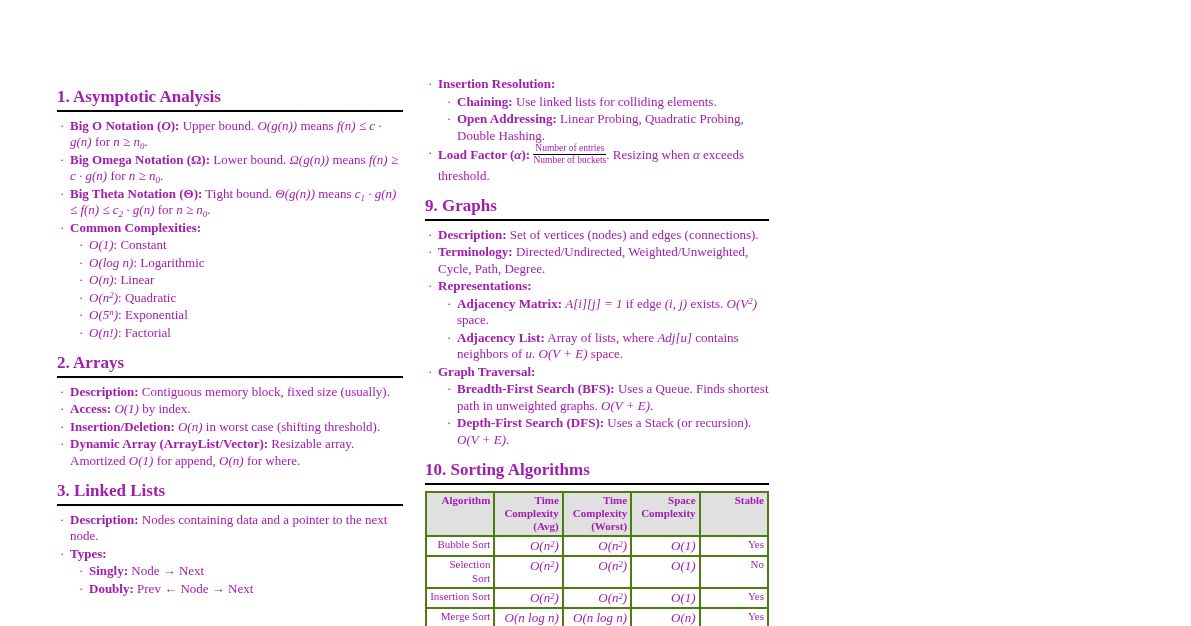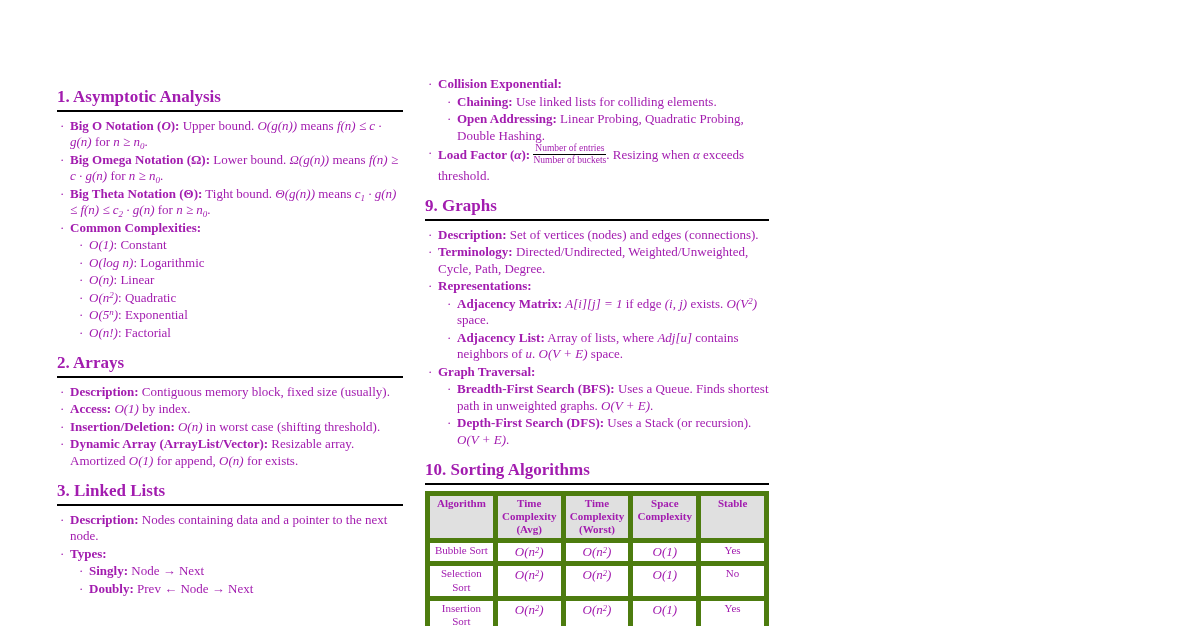--- a/index.html
+++ b/index.html
@@ -18,22 +18,22 @@
   .seg-i{font-style:italic;}
   .seg-bi{font-weight:bold;font-style:italic;}
   .seg-sup{font-size:9px;font-style:italic;position:relative;top:-4px;}
   .seg-sub{font-size:9px;font-style:italic;position:relative;top:3px;}
   .frac{display:inline-block;vertical-align:middle;text-align:center;
         font-size:9.5px;line-height:1.15;position:relative;top:-2px;}
   .frac .num{display:block;border-bottom:1px solid #000;padding:0 1px;}
   .frac .den{display:block;text-align:center;}
   table.sorting{width:100%;border-collapse:collapse;table-layout:fixed;
         border:2px solid #000;margin-top:2px;}
-  table.sorting th,table.sorting td{border:5px solid #4d7c0f;vertical-align:top;
-        padding:1px 3px 2px 3px;text-align:center;overflow:hidden;}
+  table.sorting th,table.sorting td{border:2px solid #4d7c0f;vertical-align:top;
+        padding:1px 3px 2px 3px;text-align:right;overflow:hidden;}
   table.sorting th{background:var(--th-bg,#e0e0e0);font-size:11px;font-weight:bold;line-height:1.18;}
   table.sorting td{font-size:11px;line-height:1.2;}
   table.sorting td .seg-i{font-size:13px;}
   table.sorting td .seg-sup{font-size:8.5px;top:-3px;}
 </style>
 </head>
 <body>
 
 <div class="page">
   <div class="col col-left" id="col-left">
@@ -45,29 +45,29 @@
       <div class="item lvl2"><span class="seg-i">O(1)</span><span class="seg-n">: Constant</span></div>
       <div class="item lvl2"><span class="seg-i">O(log n)</span><span class="seg-n">: Logarithmic</span></div>
       <div class="item lvl2"><span class="seg-i">O(n)</span><span class="seg-n">: Linear</span></div>
       <div class="item lvl2"><span class="seg-i">O(n</span><span class="seg-sup">2</span><span class="seg-i">)</span><span class="seg-n">: Quadratic</span></div>
       <div class="item lvl2"><span class="seg-i">O(5</span><span class="seg-sup">n</span><span class="seg-i">)</span><span class="seg-n">: Exponential</span></div>
       <div class="item lvl2"><span class="seg-i">O(n!)</span><span class="seg-n">: Factorial</span></div>
       <div class="heading">2. Arrays</div>
       <div class="item lvl1"><span class="seg-b">Description:</span><span class="seg-n"> Contiguous memory block, fixed size (usually).</span></div>
       <div class="item lvl1"><span class="seg-b">Access:</span><span class="seg-n"> </span><span class="seg-i">O(1)</span><span class="seg-n"> by index.</span></div>
       <div class="item lvl1"><span class="seg-b">Insertion/Deletion:</span><span class="seg-n"> </span><span class="seg-i">O(n)</span><span class="seg-n"> in worst case (shifting threshold).</span></div>
-      <div class="item lvl1"><span class="seg-b">Dynamic Array (ArrayList/Vector):</span><span class="seg-n"> Resizable array. Amortized </span><span class="seg-i">O(1)</span><span class="seg-n"> for append, </span><span class="seg-i">O(n)</span><span class="seg-n"> for exists.</span></div>
+      <div class="item lvl1"><span class="seg-b">Dynamic Array (ArrayList/Vector):</span><span class="seg-n"> Resizable array. Amortized </span><span class="seg-i">O(1)</span><span class="seg-n"> for append, </span><span class="seg-i">O(n)</span><span class="seg-n"> for where.</span></div>
       <div class="heading">3. Linked Lists</div>
       <div class="item lvl1"><span class="seg-b">Description:</span><span class="seg-n"> Nodes containing data and a pointer to the next node.</span></div>
       <div class="item lvl1"><span class="seg-b">Types:</span></div>
       <div class="item lvl2"><span class="seg-b">Singly:</span><span class="seg-n"> Node → Next</span></div>
       <div class="item lvl2"><span class="seg-b">Doubly:</span><span class="seg-n"> Prev ← Node → Next</span></div>
     </div>
   <div class="col col-right" id="col-right">
-      <div class="item lvl1"><span class="seg-b">Collision Exponential:</span></div>
+      <div class="item lvl1"><span class="seg-b">Insertion Resolution:</span></div>
       <div class="item lvl2"><span class="seg-b">Chaining:</span><span class="seg-n"> Use linked lists for colliding elements.</span></div>
       <div class="item lvl2"><span class="seg-b">Open Addressing:</span><span class="seg-n"> Linear Probing, Quadratic Probing, Double Hashing.</span></div>
       <div class="item lvl1"><span class="seg-b">Load Factor (</span><span class="seg-bi">α</span><span class="seg-b">):</span><span class="seg-n"> </span><span class="frac"><span class="num">Number of entries</span><span class="den">Number of buckets</span></span><span class="seg-n">. Resizing when </span><span class="seg-i">α</span><span class="seg-n"> exceeds threshold.</span></div>
       <div class="heading">9. Graphs</div>
       <div class="item lvl1"><span class="seg-b">Description:</span><span class="seg-n"> Set of vertices (nodes) and edges (connections).</span></div>
       <div class="item lvl1"><span class="seg-b">Terminology:</span><span class="seg-n"> Directed/Undirected, Weighted/Unweighted, Cycle, Path, Degree.</span></div>
       <div class="item lvl1"><span class="seg-b">Representations:</span></div>
       <div class="item lvl2"><span class="seg-b">Adjacency Matrix:</span><span class="seg-n"> </span><span class="seg-i">A[i][j] = 1</span><span class="seg-n"> if edge </span><span class="seg-i">(i, j)</span><span class="seg-n"> exists. </span><span class="seg-i">O(V</span><span class="seg-sup">2</span><span class="seg-i">)</span><span class="seg-n"> space.</span></div>
       <div class="item lvl2"><span class="seg-b">Adjacency List:</span><span class="seg-n"> Array of lists, where </span><span class="seg-i">Adj[u]</span><span class="seg-n"> contains neighbors of </span><span class="seg-i">u</span><span class="seg-n">. </span><span class="seg-i">O(V + E)</span><span class="seg-n"> space.</span></div>
       <div class="item lvl1"><span class="seg-b">Graph Traversal:</span></div>

